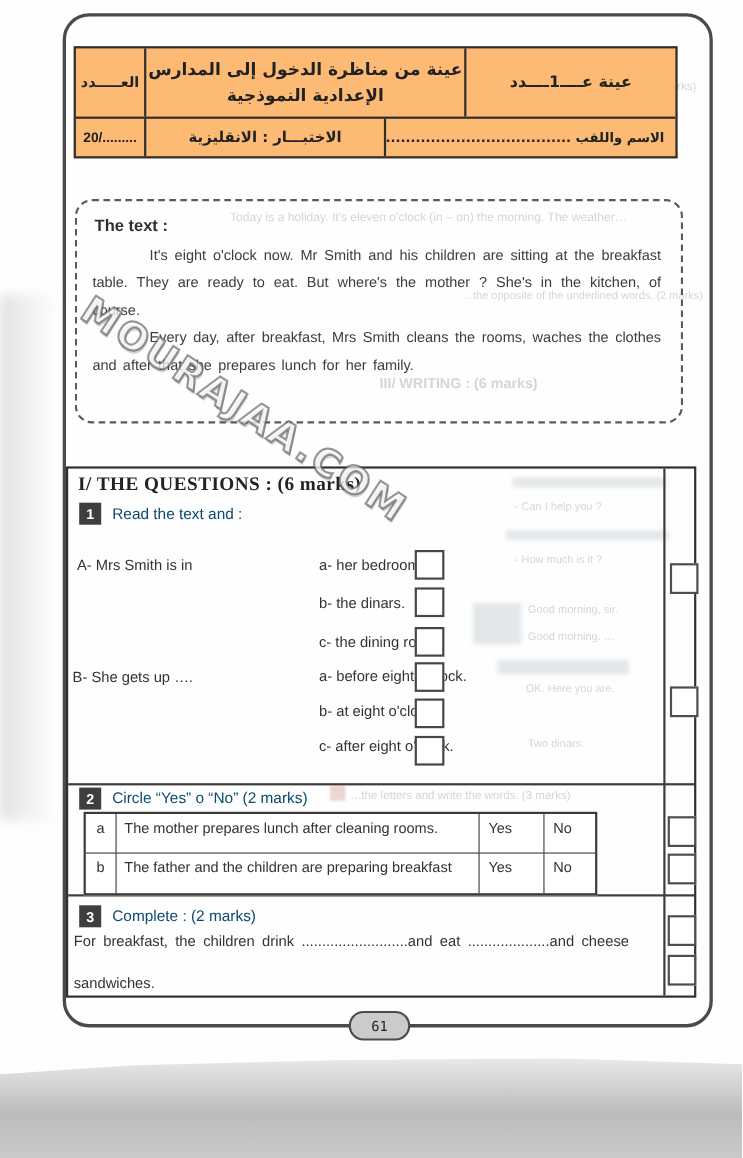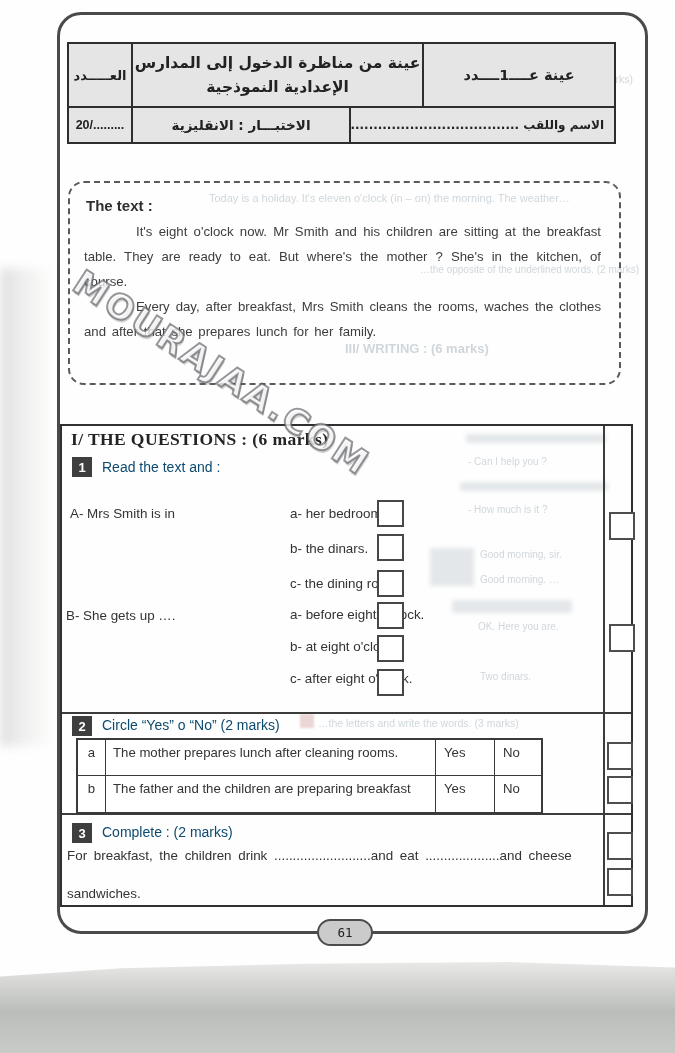--- a/index.html
+++ b/index.html
@@ -12,21 +12,21 @@
     filter:blur(5px);opacity:.75;}
   .bottom-curl{position:absolute;left:0;top:962px;width:675px;height:91px;
     background:linear-gradient(180deg,#e9e9e8,#babdb9 55%,#c9cbc8);
     clip-path:polygon(0 16%,18% 7%,45% 2%,75% 0,100% 6%,100% 100%,0 100%);}
 
   
   .sheet-border{position:absolute;left:57px;top:12px;width:585px;height:916px;
     border:3.5px solid #4a4a4a;border-radius:24px;}
 
   
-  .hdr{position:absolute;left:67px;top:42px;width:545px;border:2.5px solid #2e2e2e;background:#e5e5e5;text-align:right;}
+  .hdr{position:absolute;left:67px;top:42px;width:545px;border:2.5px solid #2e2e2e;background:#fdba74;text-align:right;}
   .hdr-row{display:flex;}
   .hdr-row.r1{height:62px;border-bottom:2px solid #2e2e2e;}
   .hdr-row.r2{height:34px;}
   .hcell{display:flex;align-items:center;justify-content:center;
     font-family:"DejaVu Sans",sans-serif;font-weight:bold;color:#222;}
   .c-num{width:62px;border-right:2px solid #2e2e2e;font-size:13px;}
   .c-title{width:289px;border-right:2px solid #2e2e2e;flex-direction:column;font-size:15.5px;line-height:1.55;}
   .c-sample{flex:1;font-size:14.5px;}
   .c-score{width:62px;border-right:2px solid #2e2e2e;font-size:12.5px;font-family:"Liberation Sans",sans-serif;}
   .c-exam{width:216px;border-right:2px solid #2e2e2e;font-size:13.5px;}

